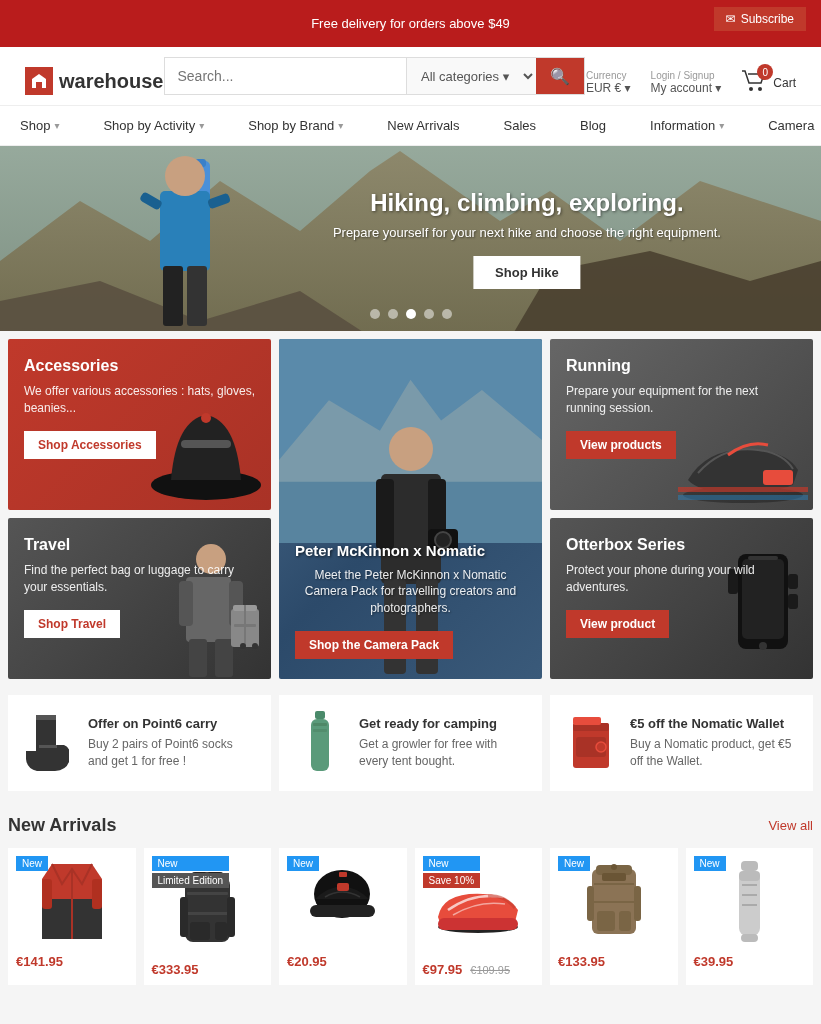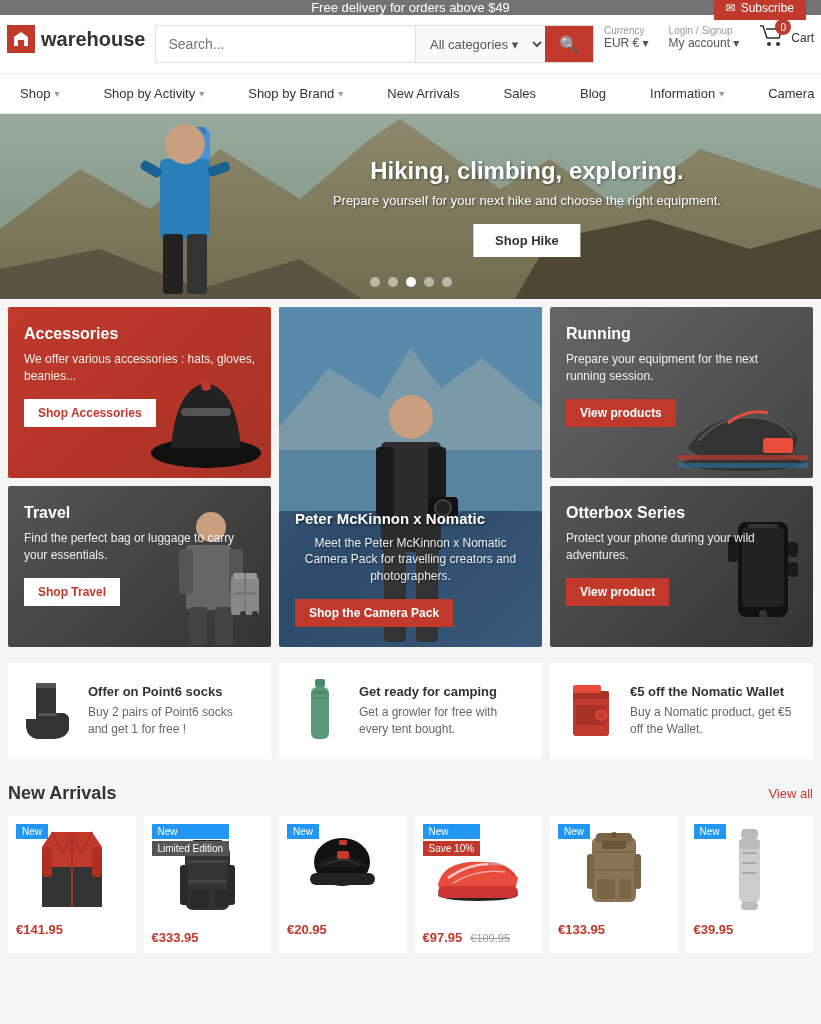--- a/index.html
+++ b/index.html
@@ -1,50 +1,50 @@
 <!DOCTYPE html>
 <html><head>
   <meta charset="utf-8">
   <style>
     * { box-sizing: border-box; margin: 0; padding: 0; }
     body { font-family: Arial, sans-serif; font-size: 14px; color: #333; background: #f5f5f5; width: 821px; }
 
     
     .top-banner {
-      background: #737373;
+      background: #b91c1c;
       color: #fff;
       text-align: center;
-      padding: 0 0;
+      padding: 16px 0;
       font-size: 13px;
       display: flex;
-      align-items: center;
+      align-items: flex-end;
       justify-content: center;
       position: relative;
     }
     .subscribe-btn {
       position: absolute;
       right: 15px;
       background: #c0392b;
       color: #fff;
       border: none;
       padding: 5px 12px;
       font-size: 12px;
       cursor: pointer;
       display: flex;
       align-items: center;
       gap: 5px;
     }
 
     
     .header {
       background: #fff;
-      padding: 10px 7px;
-      display: flex;
-      align-items: flex-start;
-      gap: 10px;
+      padding: 10px 25px;
+      display: flex;
+      align-items: flex-end;
+      gap: 1px;
       border-bottom: 1px solid #eee;
     }
     .logo {
       display: flex;
       align-items: center;
       gap: 6px;
       min-width: 130px;
     }
     .logo-icon {
       background: #c0392b;
@@ -635,21 +635,21 @@
 
   <div class="offer-card">
     <div class="offer-icon">
       <svg width="45" height="60" viewBox="0 0 45 60">
         <path d="M12,2 h20 v30 h8 q6,2 6,10 q0,15 -15,16 h-18 q-10,-2 -11,-12 v-8 h10 Z" fill="#333"></path>
         <path d="M12,2 h20 v5 h-20 Z" fill="#555"></path>
         <path d="M15,32 h18 v3 h-18 Z" fill="#555"></path>
       </svg>
     </div>
     <div class="offer-text">
-      <div class="offer-title">Offer on Point6 socks</div>
+      <div class="offer-title">Offer on Point6 carry</div>
       <div class="offer-desc">Buy 2 pairs of Point6 socks and get 1 for free !</div>
     </div>
   </div>
 
   <div class="offer-card">
     <div class="offer-icon" style="display:flex;align-items:center;justify-content:center;">
       <svg width="32" height="65" viewBox="0 0 32 65">
         <rect x="11" y="0" width="10" height="8" rx="2" fill="#4a8a6a"></rect>
         <rect x="7" y="8" width="18" height="52" rx="6" fill="#5a9a7a"></rect>
         <rect x="9" y="12" width="14" height="3" rx="1" fill="#4a8060" opacity="0.7"></rect>

